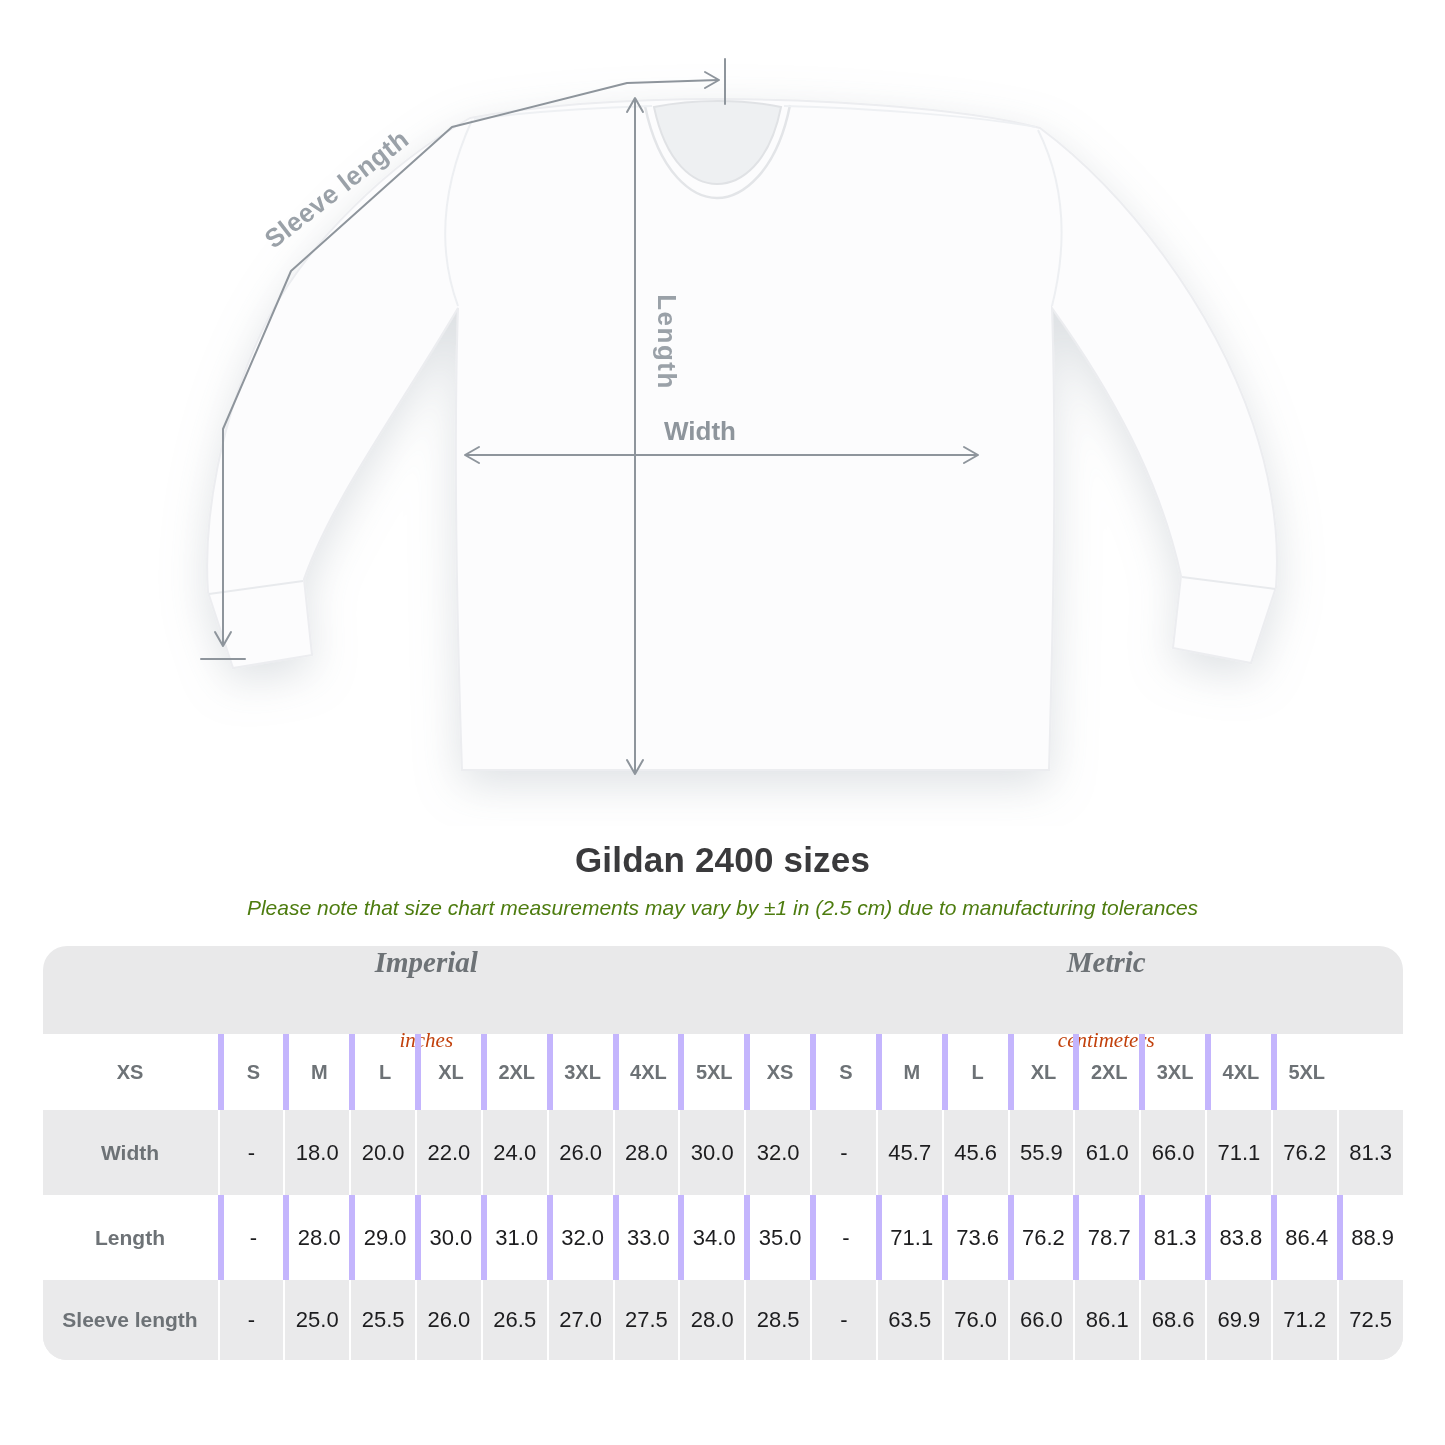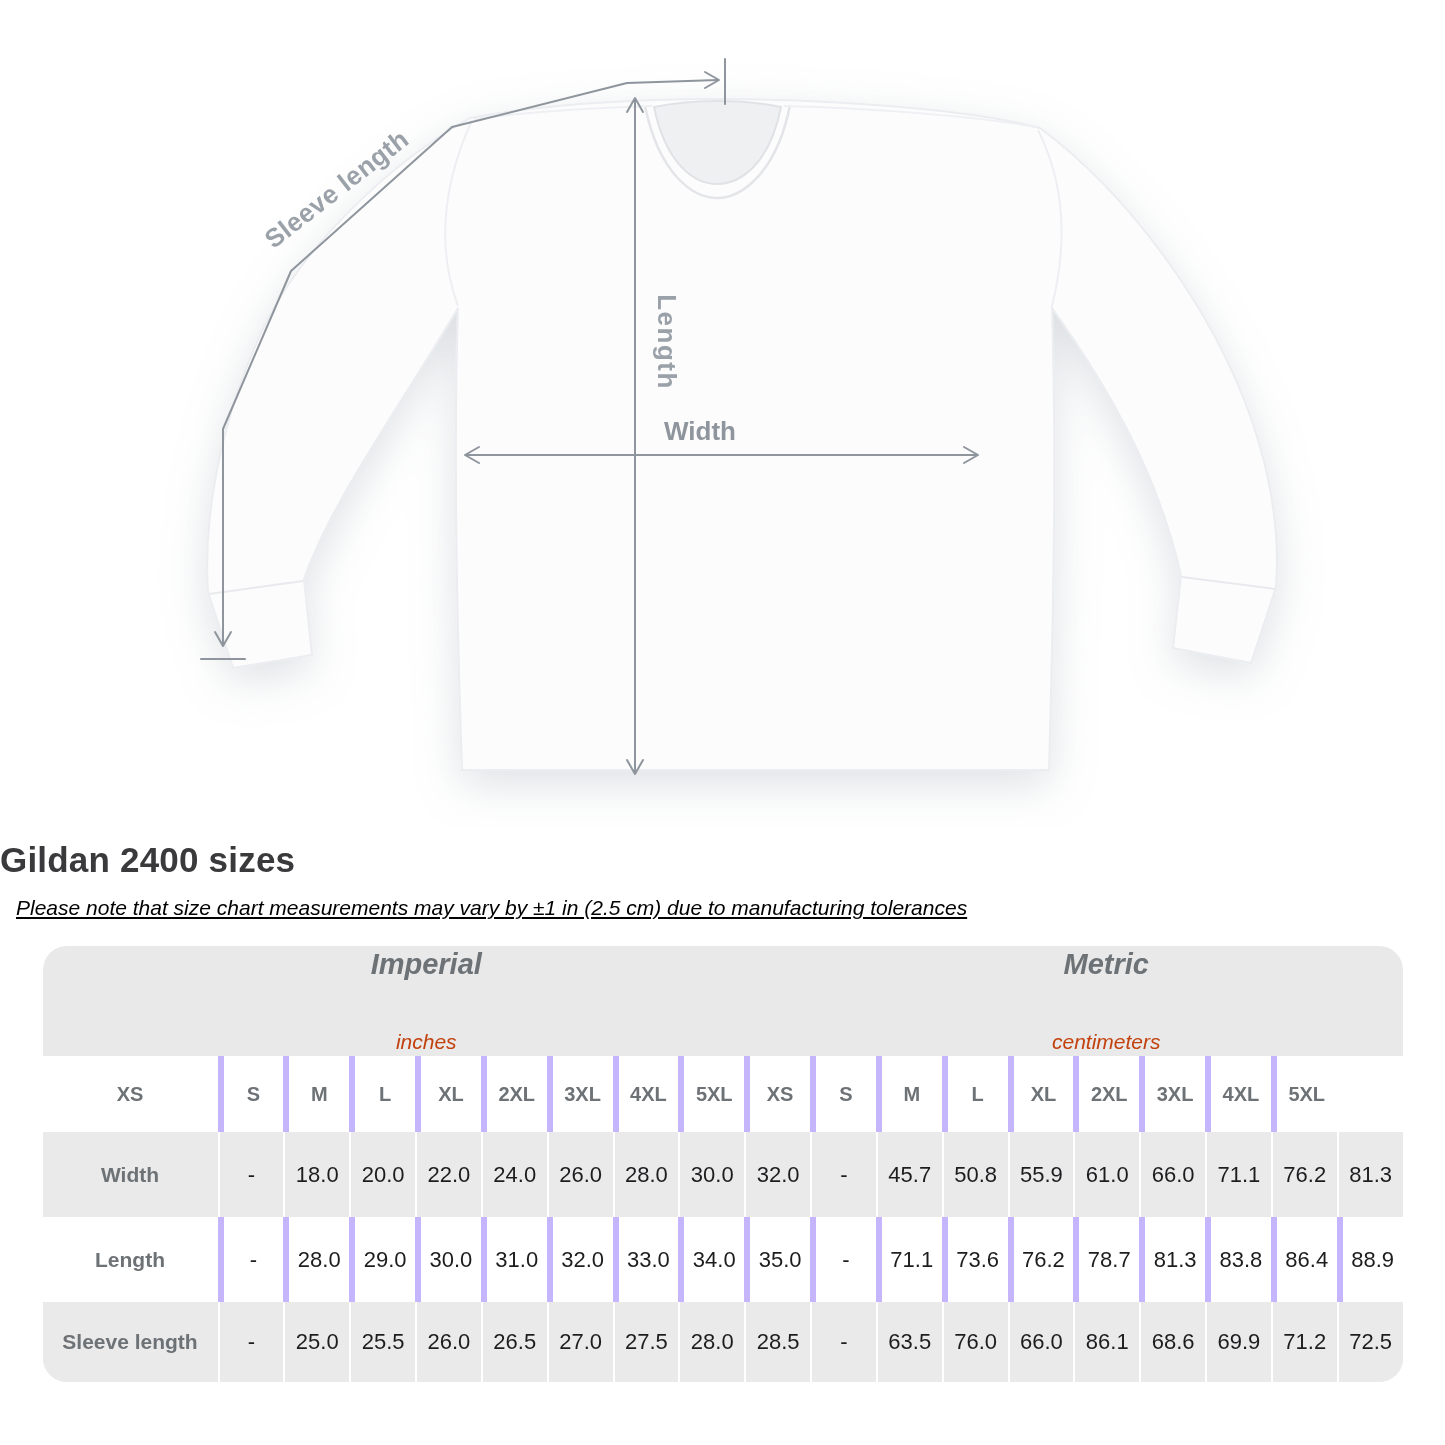--- a/index.html
+++ b/index.html
@@ -3,32 +3,32 @@
 <meta charset="utf-8">
 <style>
   html,body{margin:0;padding:0;}
   body{
     width:1445px;height:1445px;overflow:hidden;background:#ffffff;
     font-family:"Liberation Sans","DejaVu Sans",sans-serif;
     -webkit-font-smoothing:antialiased;
   }
   .diagram{position:relative;width:1445px;height:826px;}
   .diagram svg{display:block;}
-  .chart-header{margin-top:6px;}
+  .chart-header{text-align:center;margin-top:6px;}
   .chart-header h1{
     margin:14px 0 6px;font-size:35px;font-weight:bold;color:#3a3a3c;letter-spacing:0.2px;
   }
   .chart-header p{
-    margin:16px;font-size:21px;font-style:italic;color:#000000;text-decoration:underline;
+    margin:16px;font-size:21px;font-style:italic;color:#4d7c0f;
   }
   .size-table{
     width:1360px;margin:26px auto 0;background:#e9e9ea;border-radius:24px;overflow:hidden;
   }
   .unit-band{
-    display:grid;grid-template-columns:175px repeat(18,1fr);height:110px;
+    display:grid;grid-template-columns:175px repeat(18,1fr);height:88px;font-family:Liberation Serif, serif;
   }
   .unit-group{
     display:flex;flex-direction:column;align-items:center;justify-content:center;gap:6px;
   }
   .unit-group.imperial{grid-column:1 / span 10;}
   .unit-group.metric{grid-column:11 / span 9;}
   .unit-name{font-size:29px;font-weight:bold;font-style:italic;color:#6d7276;}
   .unit-sub{font-size:21px;font-style:italic;color:#c2410c;margin-top:43px;}
   .t-row{display:grid;grid-template-columns:175px repeat(18,1fr);}
   .t-row.header{background:#ffffff;height:76px;}
@@ -155,21 +155,21 @@
           <div class="cell ">18.0</div>
           <div class="cell ">20.0</div>
           <div class="cell ">22.0</div>
           <div class="cell ">24.0</div>
           <div class="cell ">26.0</div>
           <div class="cell ">28.0</div>
           <div class="cell ">30.0</div>
           <div class="cell ">32.0</div>
           <div class="cell ">-</div>
           <div class="cell ">45.7</div>
-          <div class="cell ">50.8</div>
+          <div class="cell ">45.6</div>
           <div class="cell ">55.9</div>
           <div class="cell ">61.0</div>
           <div class="cell ">66.0</div>
           <div class="cell ">71.1</div>
           <div class="cell ">76.2</div>
           <div class="cell ">81.3</div>
         </div>
         <div class="t-row light">
           <div class="cell rowlabel">Length</div>
           <div class="cell ">-</div>

